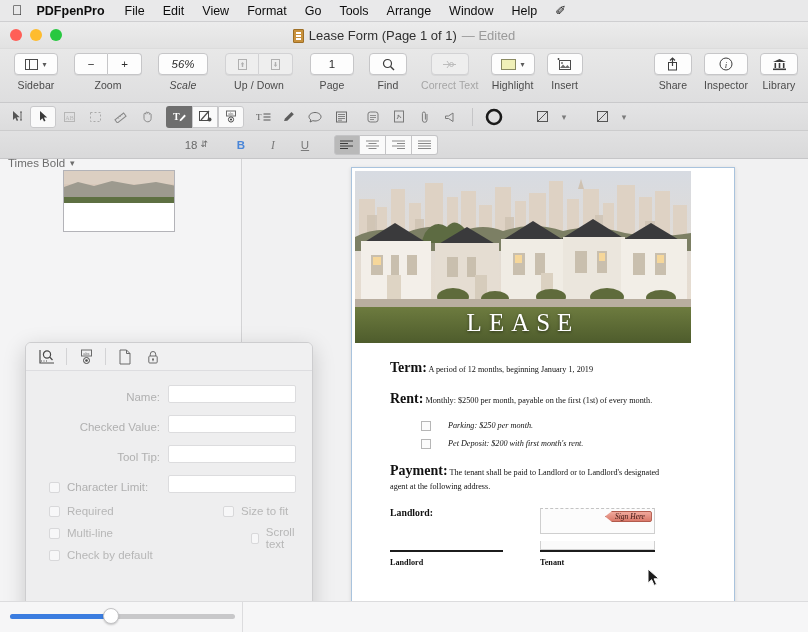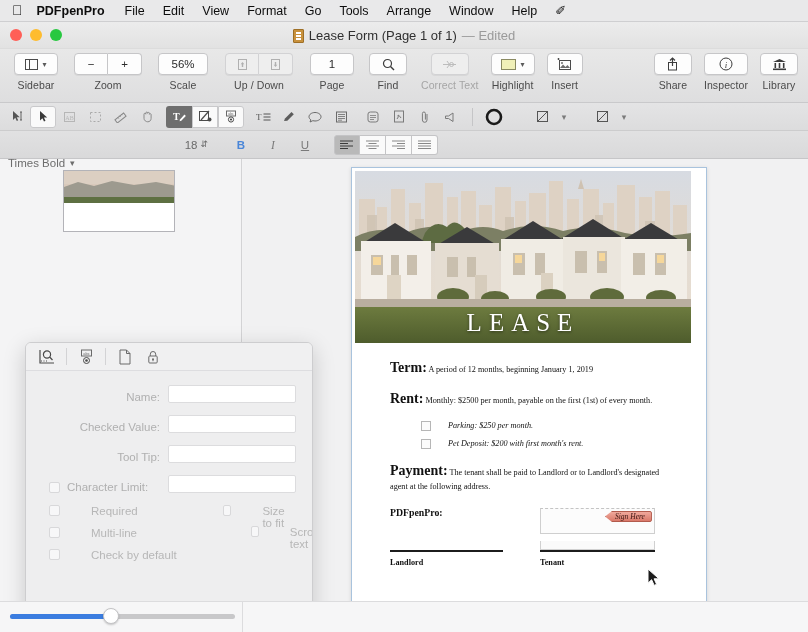--- a/index.html
+++ b/index.html
@@ -131,21 +131,21 @@
     background:#c8c8cc;border:1px solid #b3b3b8;
     overflow:hidden;
   }
   .docarea{
     position:absolute;left:243px;top:0;right:0;bottom:0;
     background:#f1f1f2;
   }
   
   .page{
     position:absolute;left:108px;top:8px;
-    width:356px;height:449px;
+    width:384px;height:449px;
     background:#ffffff;
     border:1px solid #a9c3dd;
     box-shadow:0 1px 4px rgba(0,0,0,.12);
   }
   .hero{
     position:absolute;left:3px;top:3px;width:336px;height:172px;
     overflow:hidden;
   }
   .hero svg{display:block;}
   .lease-word{
@@ -226,21 +226,21 @@
     display:flex;align-items:center;padding-left:7px;gap:0;
   }
   .ptab{ width:28px;height:22px;display:flex;align-items:center;justify-content:center;color:#6f6f6f;}
   .ptab.sep{ width:1px;height:17px;background:#d3d3d5;margin:0 5px;}
   .panel-body{ padding:14px 16px 0 14px; }
   .frow{ display:flex;align-items:flex-end;justify-content:flex-end;margin-bottom:12px;}
   .flbl{ font-size:11.5px;color:#b0b0b0;margin-right:8px;}
   .finput{
     width:128px;height:18px;background:#fff;border:1px solid #dcdcde;border-radius:2px;
   }
-  .crow{ display:flex;align-items:flex-start;margin-bottom:10px;gap:24px;}
+  .crow{ display:flex;align-items:center;margin-bottom:10px;}
   .pcb{ width:11px;height:11px;border:1px solid #d8d8da;background:#f7f7f8;border-radius:2px;margin-right:7px;}
   .ctext{ font-size:11.5px;color:#b7b7b7;}
   .col2{ position:absolute; left:183px; }
   
   .bottom{
     position:absolute;left:0;bottom:0;width:808px;height:31px;
     background:#f6f6f7;
     border-top:1px solid #dcdcde;
     z-index:70;
   }
@@ -301,21 +301,21 @@
   </div>
 
   <div class="tgroup" style="margin-left:16px;">
     <div class="seg">
       <div class="tbtn" style="width:30px;">−</div>
       <div class="tbtn" style="width:30px;">+</div>
     </div>
     <div class="tlabel">Zoom</div>
   </div>
 
-  <div class="tgroup" style="margin-left:16px;">
+  <div class="tgroup" style="margin-left:16px;font-style:italic;">
     <div class="tbtn" style="width:50px;">56%</div>
     <div class="tlabel">Scale</div>
   </div>
 
   <div class="tgroup" style="margin-left:17px;">
     <div class="seg">
       <div class="tbtn flat" style="width:26px;">
         <svg width="9" height="11" viewBox="0 0 9 11">
           <rect x="0.5" y="0.5" width="8" height="10" fill="none" stroke="#b0b0b0"></rect>
           <path d="M4.5 3 L6.3 5.2 H5.2 V8 H3.8 V5.2 H2.7 Z" fill="#b0b0b0"></path>
@@ -709,21 +709,21 @@
         </div>
         <div class="cbrow">
           <span class="cbox"></span>
           <span>Pet Deposit: $200 with first month's rent.</span>
         </div>
 
         <div class="para" style="margin-top:12px;">
           <b>Payment:</b><span> The tenant shall be paid to Landlord or to Landlord's designated agent at the following address.</span>
         </div>
 
-        <div class="sig-h">PDFpenPro:</div>
+        <div class="sig-h">Landlord:</div>
       </div>
 
       <div class="sig-area">
         <div class="sigfield"></div>
         <div class="signhere">Sign Here</div>
 
         <div class="ruleline" style="left:0;top:42px;width:113px;"></div>
         <div class="ruleline" style="left:150px;top:42px;width:115px;"></div>
         <div class="rulebox" style="left:150px;top:33px;width:115px;"></div>
 

